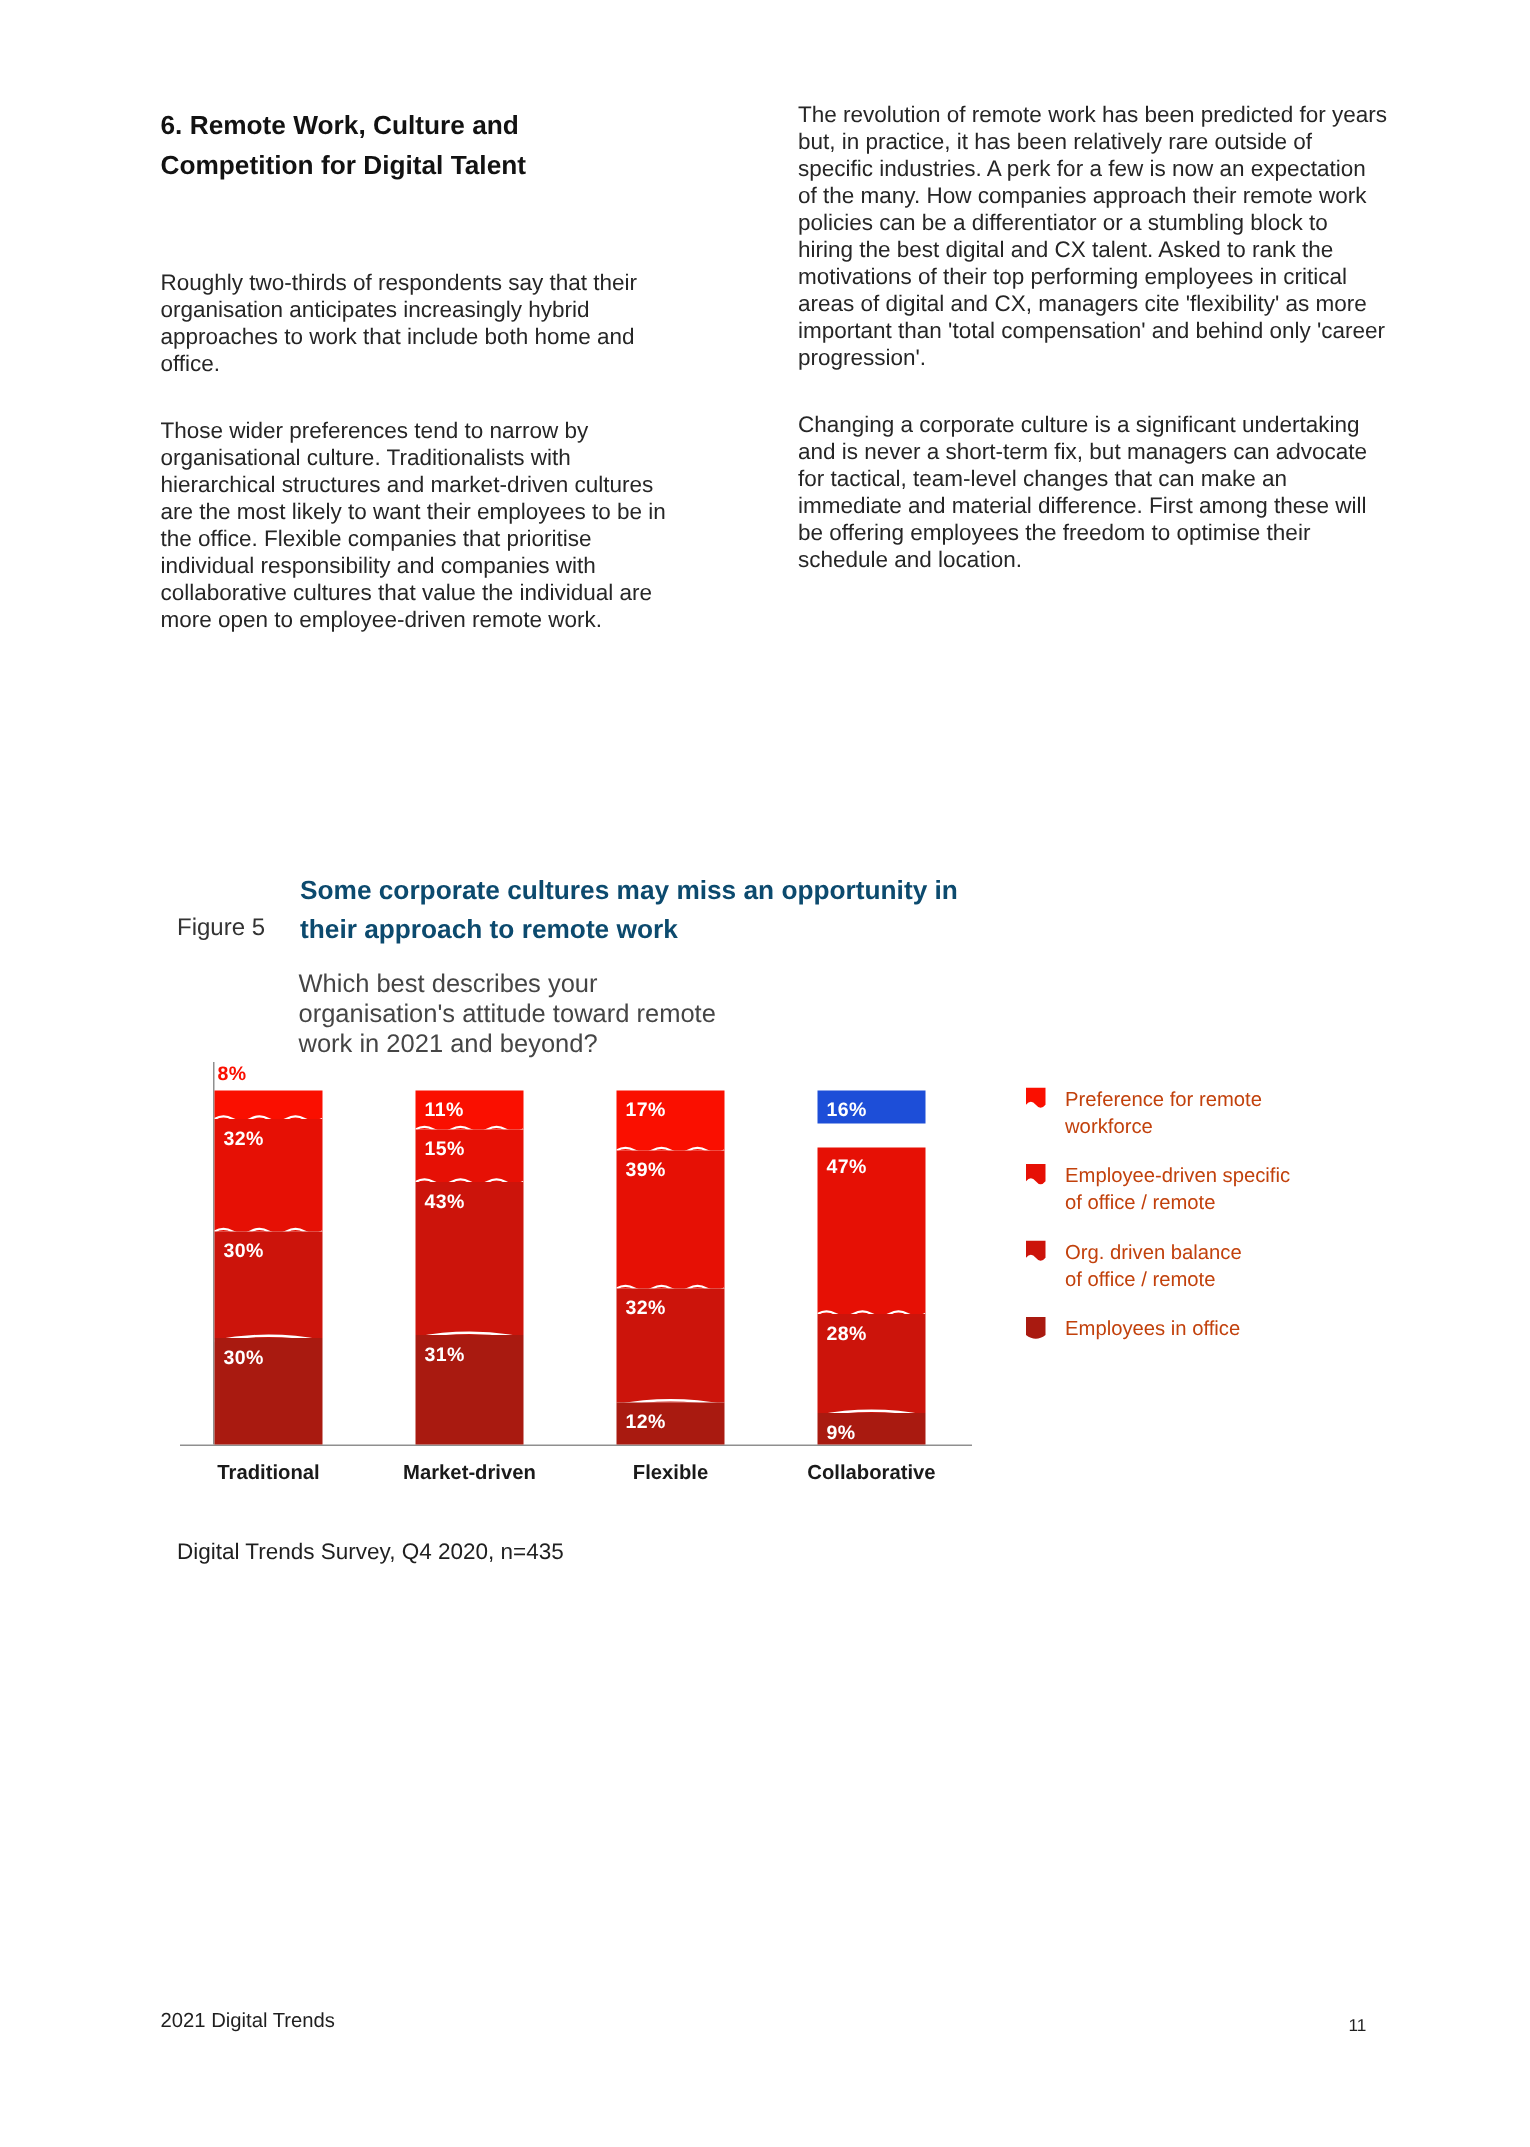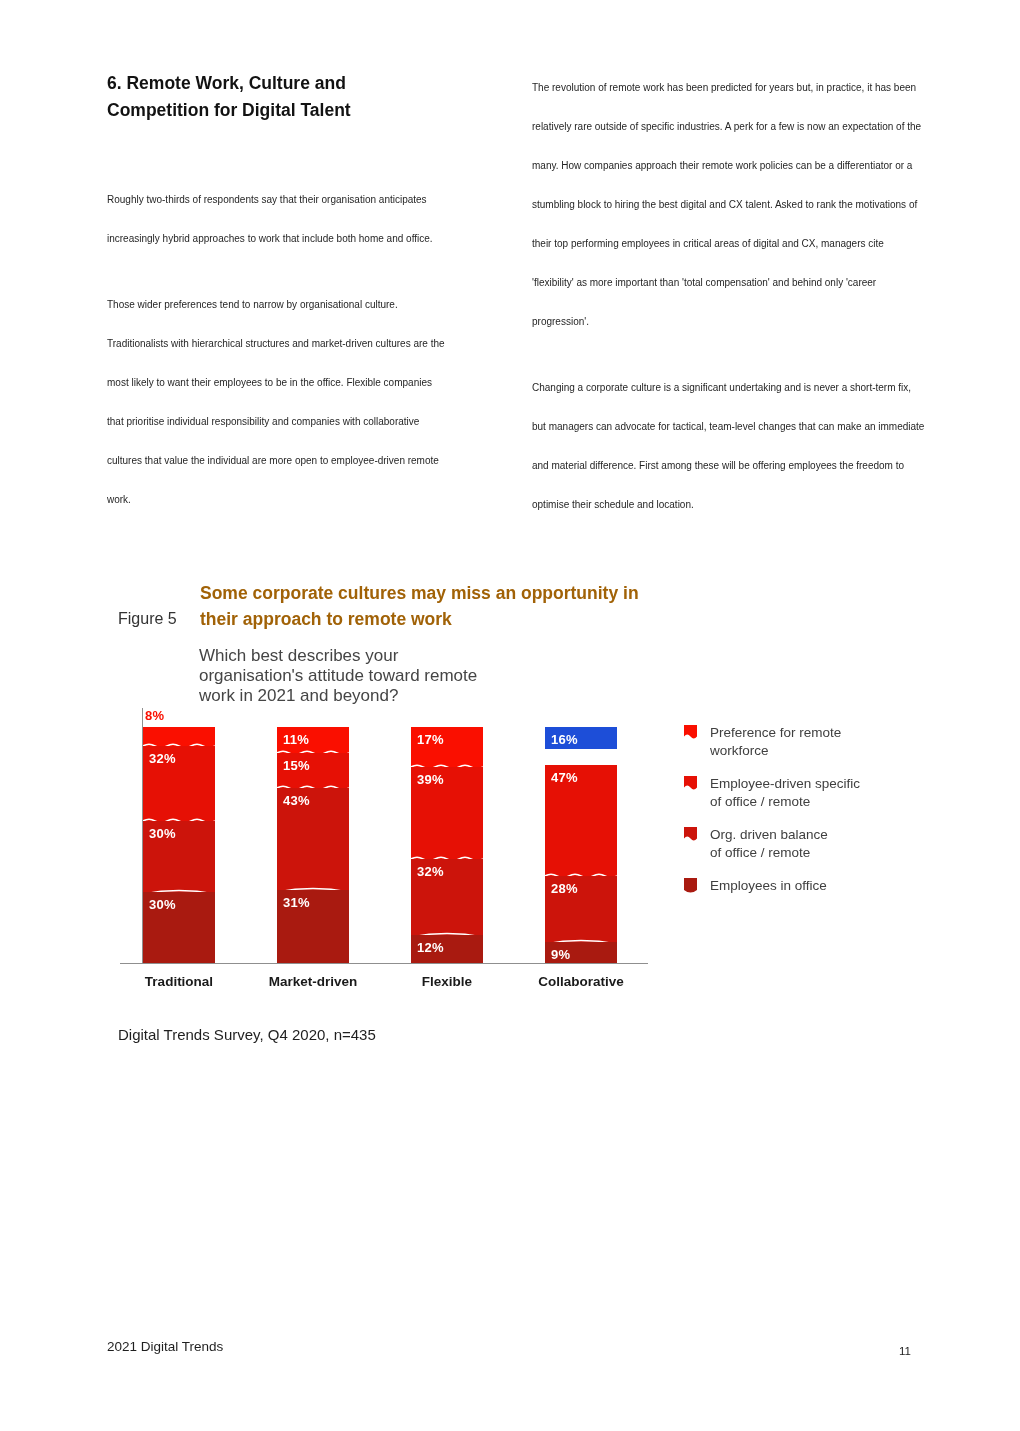--- a/index.html
+++ b/index.html
@@ -8,25 +8,25 @@
     position:relative; width:1020px; height:1431px; margin:0 auto;
     background:#ffffff; font-family:"Liberation Sans", sans-serif;
     color:#262626; overflow:hidden;
   }
   .col-left  { position:absolute; left:107px; top:70px;  width:338px; }
   .col-right { position:absolute; left:532px; top:68px;  width:394px; }
   .section-heading {
     font-size:17.5px; line-height:27px; font-weight:bold; color:#121212;
     width:292px; margin-bottom:56px;
   }
-  .body-par { font-size:10px; line-height:39px; color:#262626; margin-bottom:27px; }
+  .body-par { font-size:15px; line-height:18px; color:#262626; margin-bottom:27px; }
   .figure-label  { position:absolute; left:118px; top:610px; font-size:16px; color:#333333; }
   .figure-title  {
     position:absolute; left:200px; top:580px; width:452px;
-    font-size:17.5px; line-height:26px; font-weight:bold; color:#a16207;
+    font-size:17.5px; line-height:26px; font-weight:bold; color:#0c4a6e;
   }
   .figure-subtitle {
     position:absolute; left:199px; top:646px; width:302px;
     font-size:17px; line-height:20px; color:#454545;
   }
   .y-axis { position:absolute; left:142px; top:708px; width:1px;  height:255px; background:#8f8f8f; }
   .x-axis { position:absolute; left:120px; top:963px; width:528px; height:1px;  background:#8f8f8f; }
   .chart { position:absolute; left:142px; top:727px; width:520px; height:236px; }
   .bar   { position:absolute; top:0; width:72px; height:236px; }
   .seg   { position:absolute; left:0; width:72px;padding-left:38px; }
@@ -37,21 +37,21 @@
   .seg-label.outside { top:-19px; left:2px; }
   .sep { position:absolute; left:0; width:72px; height:10px; pointer-events:none; }
   .cat-label {
     position:absolute; top:247px; left:50%; transform:translateX(-50%);
     white-space:nowrap; font-size:13.5px; font-weight:bold; color:#1a1a1a;
   }
   .legend { position:absolute; left:684px; top:724px; }
   .legend-item { display:flex; align-items:flex-start; margin-bottom:15px; }
   .legend-swatch { flex:0 0 auto; margin-right:12px; margin-top:1px; }
   .legend-text {
-    width:172px; font-size:13.5px; line-height:18px; color:#404040;
+    width:172px; font-size:13.5px; line-height:18px; color:#c2410c;
     white-space:pre-line;
   }
   .source { position:absolute; left:118px; top:1026px; font-size:15px; color:#1f1f1f; }
   .footer-left { position:absolute; left:107px; top:1339px; font-size:13.5px; color:#1f1f1f; }
   .page-num    { position:absolute; left:899px; top:1345px; font-size:11.5px; color:#1f1f1f; }
 </style>
 </head>
 <body>
 
 <div class="page">

